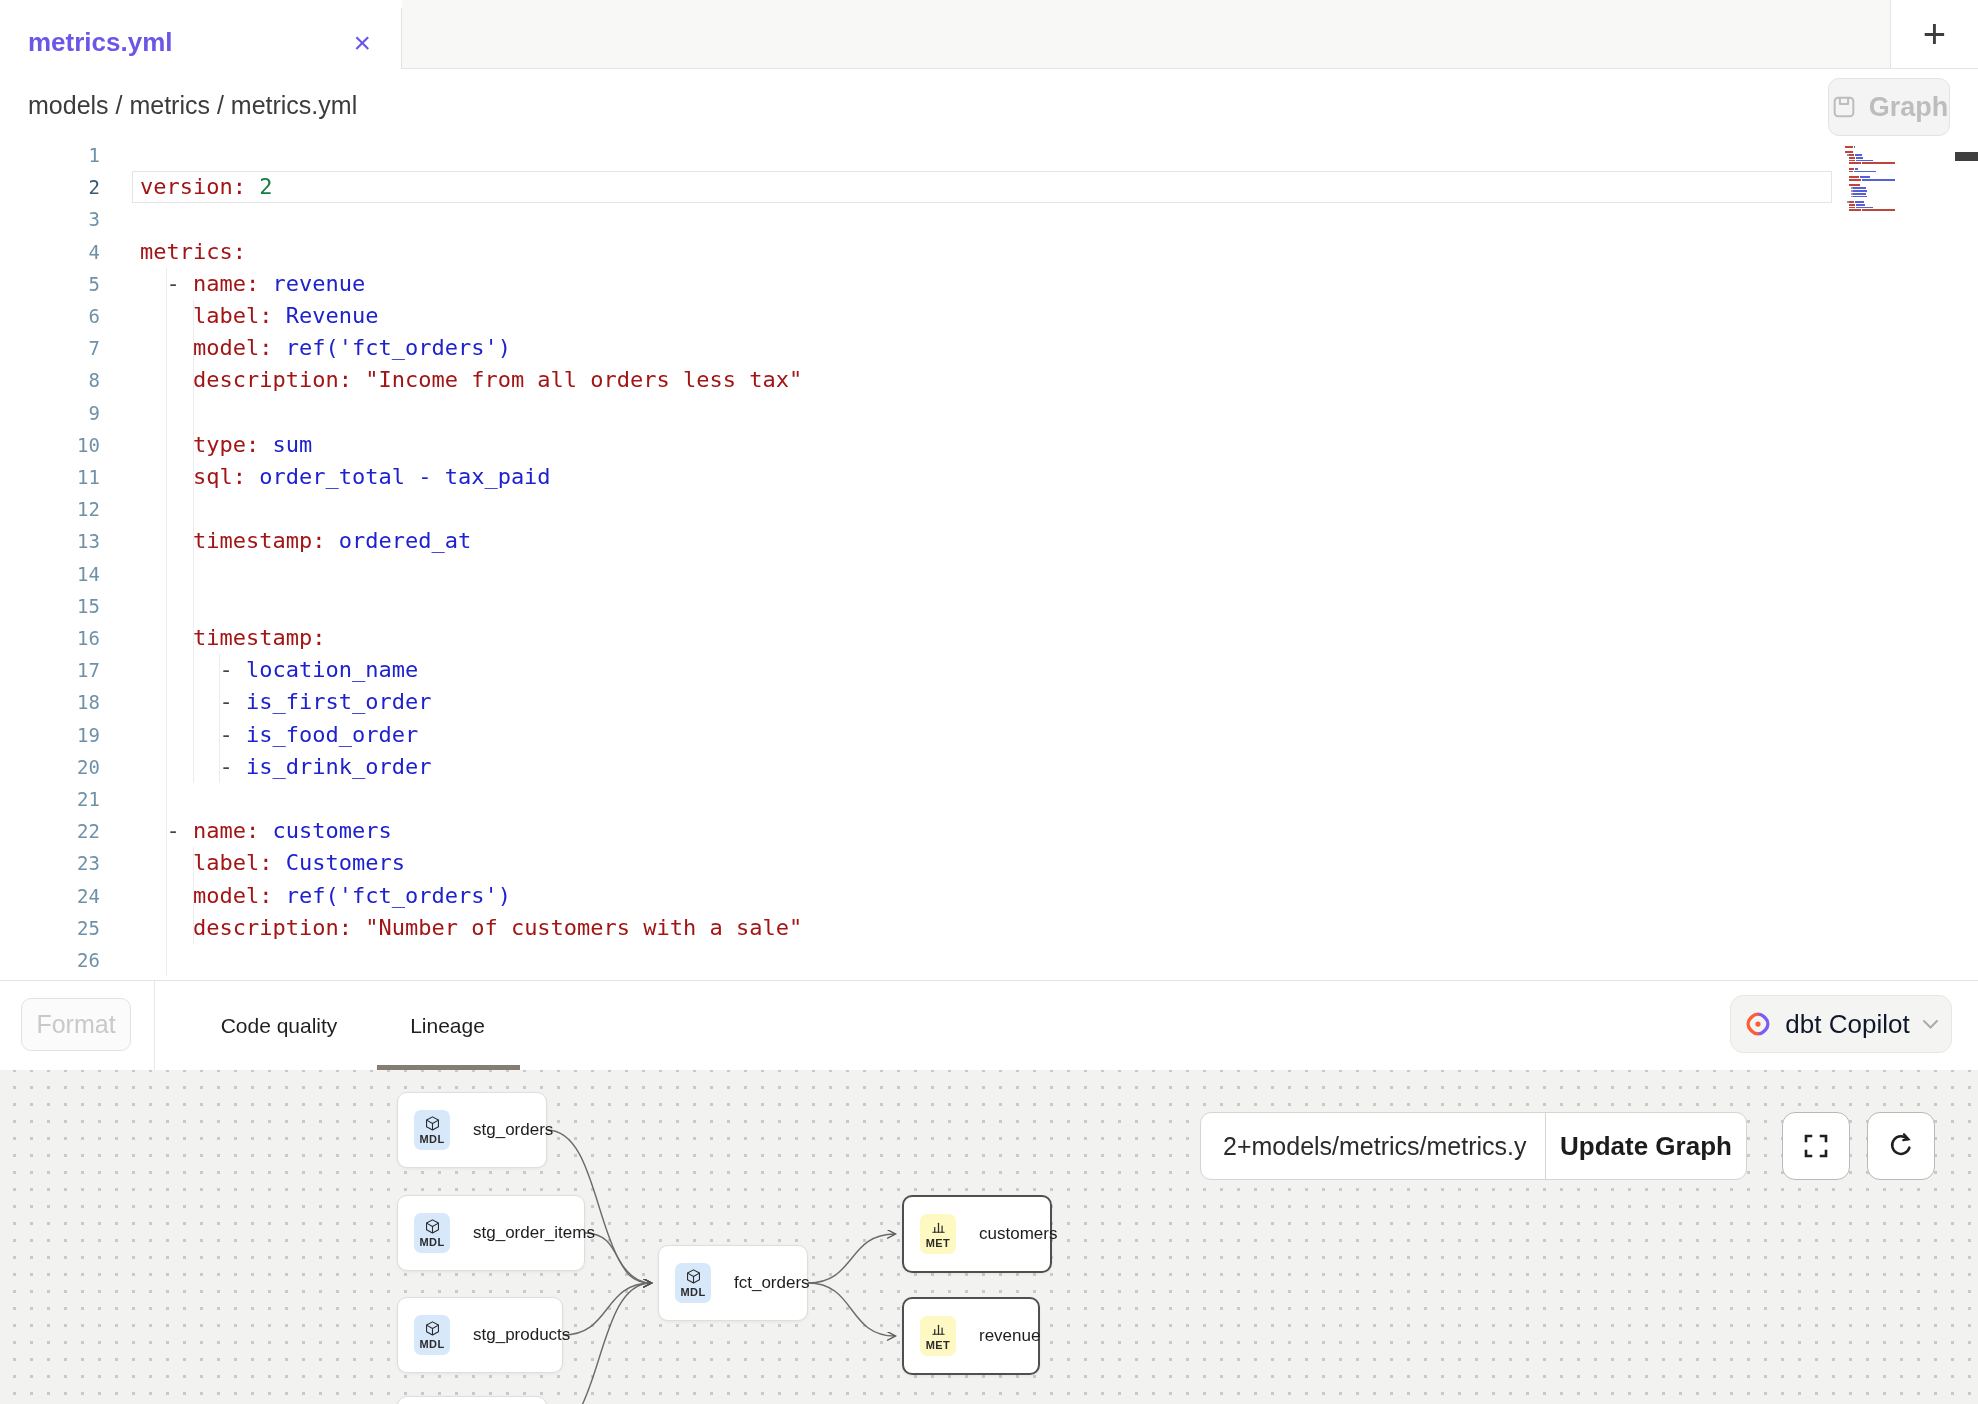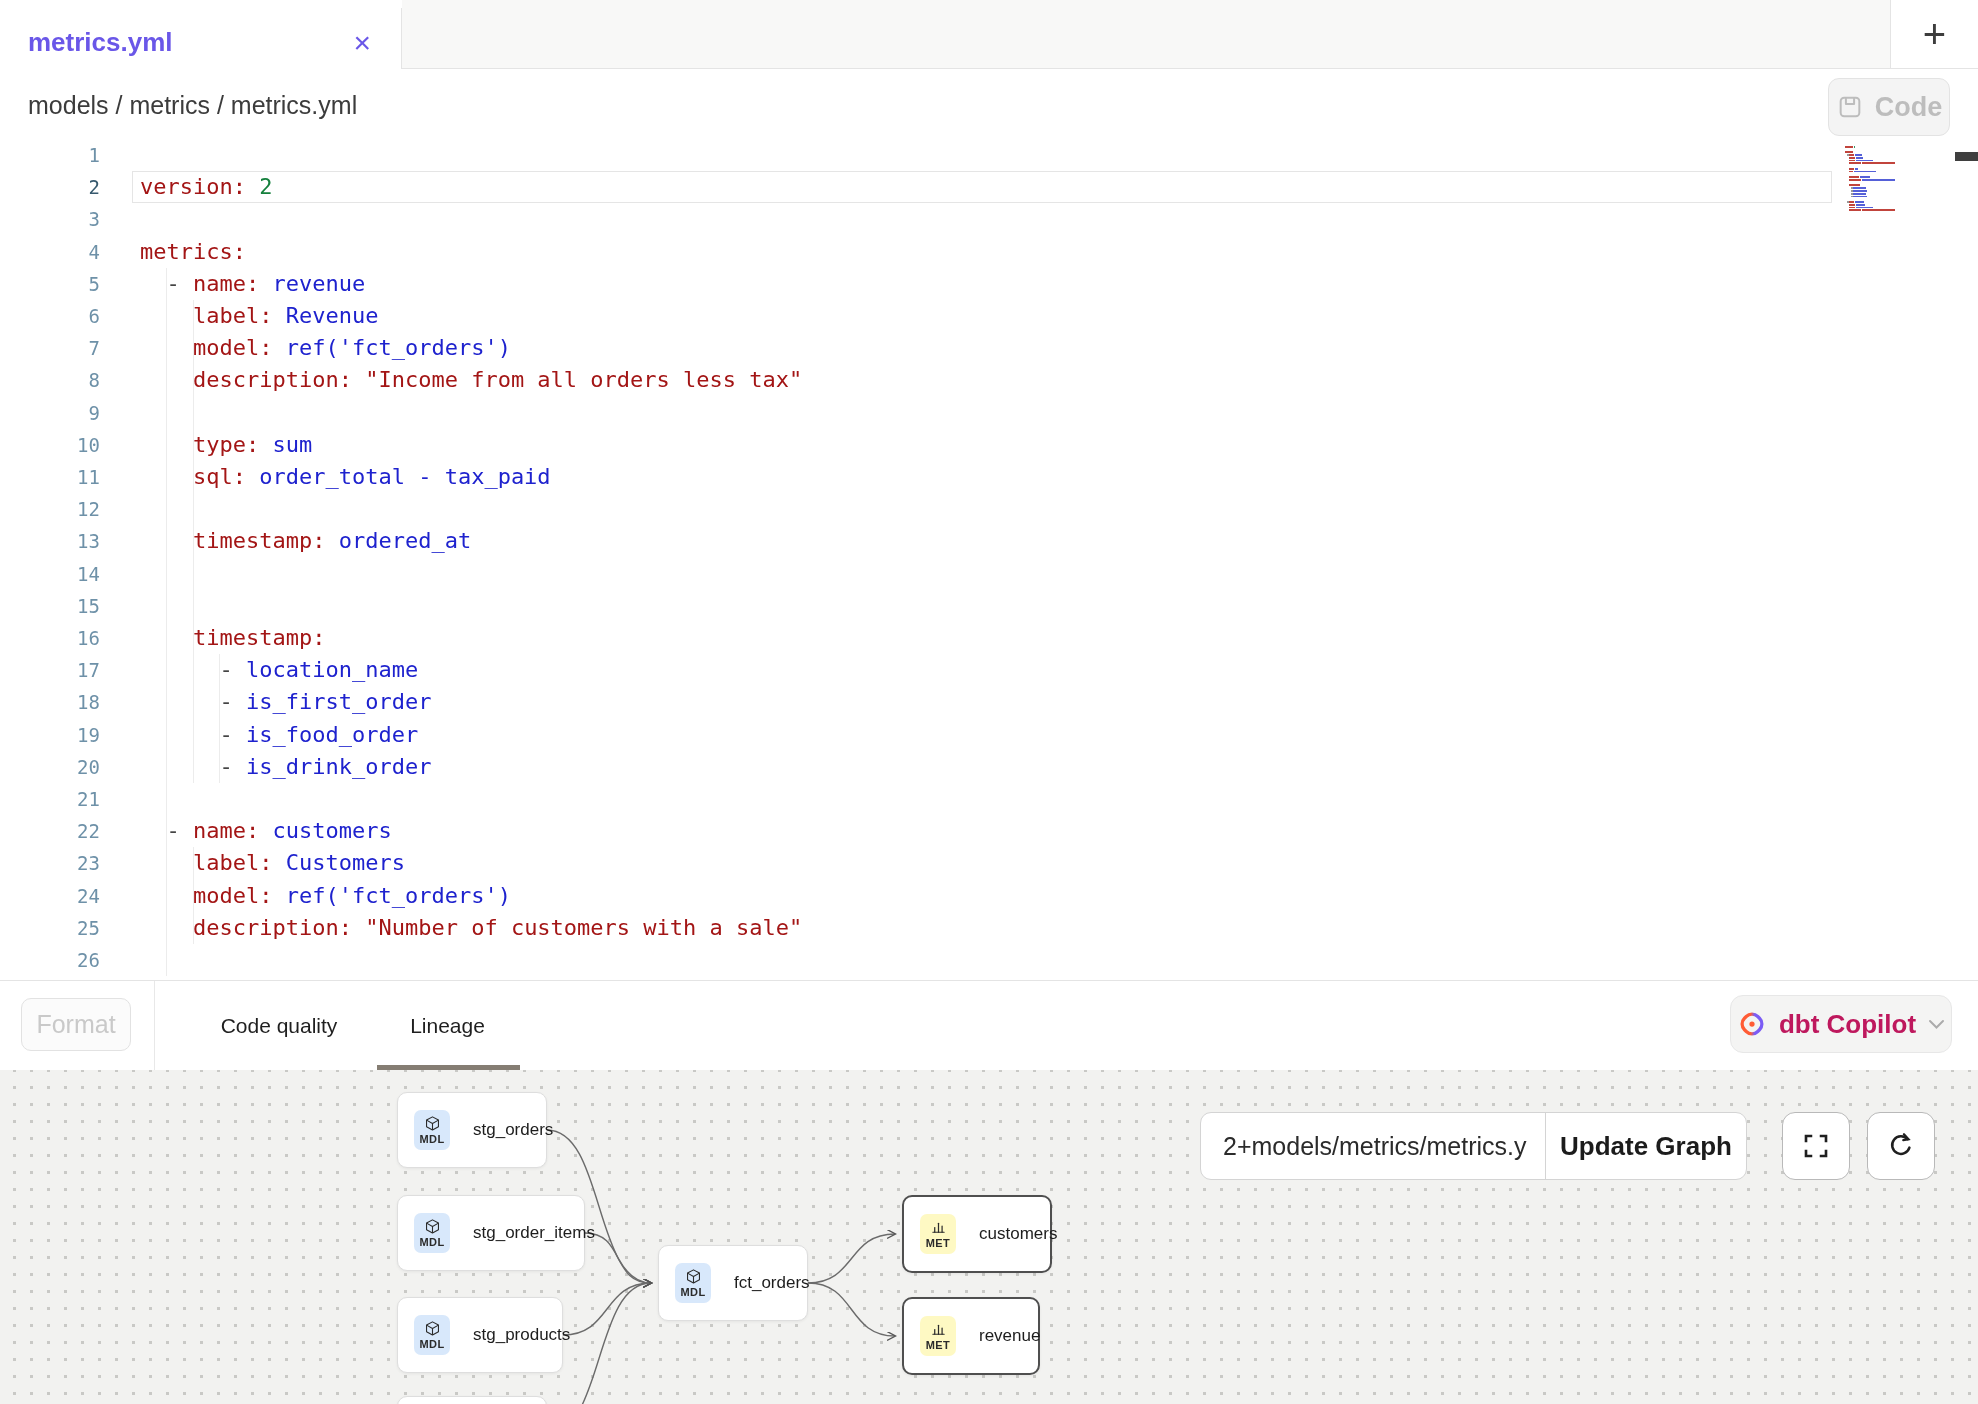--- a/index.html
+++ b/index.html
@@ -65,21 +65,21 @@
     font-size:25px; color:#c9c9c9; }
   .bb-divider { position:absolute; left:154px; top:0; width:1px; height:89px; background:#e8e8e8; }
   .bb-tab { position:absolute; top:0; height:89px; display:flex; align-items:center;
     justify-content:center; font-size:21px; color:#1f1f1f; cursor:pointer; }
   .bb-tab.t0 { left:190px; width:178px; }
   .bb-tab.t1 { left:390px; width:115px; }
   .bb-underline { position:absolute; left:377px; top:84px; width:143px; height:5px; background:#857d73; }
   .copilot-btn { position:absolute; left:1730px; top:14px; width:222px; height:58px;
     background:#f4f4f3; border:1px solid #e7e7e7; border-radius:13px;
     display:flex; align-items:center; justify-content:center; gap:12px; }
-  .copilot-btn span { font-size:26px; font-weight:700; color:#be185d; }
+  .copilot-btn span { font-size:26px; font-weight:400; color:#0f172a; }
 
   
   .canvas { position:absolute; left:0; top:1070px; width:1978px; height:334px;
     background-color:#f2f2f0;
     background-image:radial-gradient(#c9c9c6 1.6px, transparent 1.6px);
     background-size:17px 17px; background-position:6px 9px; overflow:hidden; }
   #edges { position:absolute; left:0; top:0; width:1978px; height:334px; }
   .node { position:absolute; background:#fff; border:1.5px solid #dedede; border-radius:10px;
     box-shadow:0 1px 3px rgba(0,0,0,.06); display:flex; align-items:center; }
   .node.met { border:2px solid #4f4f4f; }
@@ -120,21 +120,21 @@
     </div>
   </div>
 
   <div class="crumbrow">
     <div class="breadcrumb" id="breadcrumb">models / metrics / metrics.yml</div>
     <div class="save-btn">
       <svg width="28" height="28" viewBox="0 0 24 24" fill="none" stroke="#bdbdbd" stroke-width="1.7" stroke-linejoin="round">
         <rect x="4" y="4" width="16" height="16" rx="3"></rect>
         <path d="M8.5 4 v5.5 h7 V4"></path>
       </svg>
-      <span>Code</span>
+      <span>Graph</span>
     </div>
   </div>
 
   <div class="editor">
     <div id="guides">
         <div class="indent-guide" style="left: 166px; top: 125.8px; height: 708.4px;"></div>
         <div class="indent-guide" style="left: 193px; top: 158px; height: 483px;"></div>
         <div class="indent-guide" style="left: 219px; top: 512.2px; height: 128.8px;"></div>
         <div class="indent-guide" style="left: 193px; top: 705.4px; height: 96.6px;"></div>
       </div>

